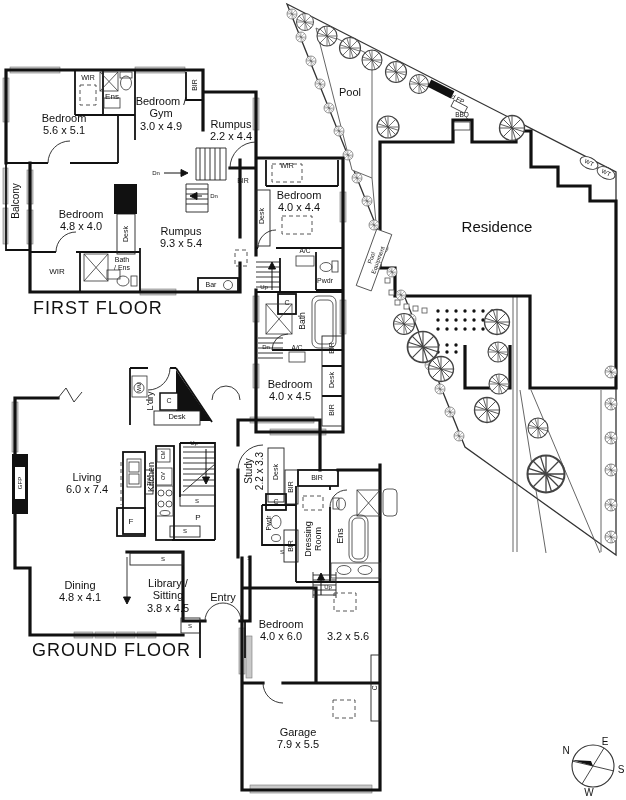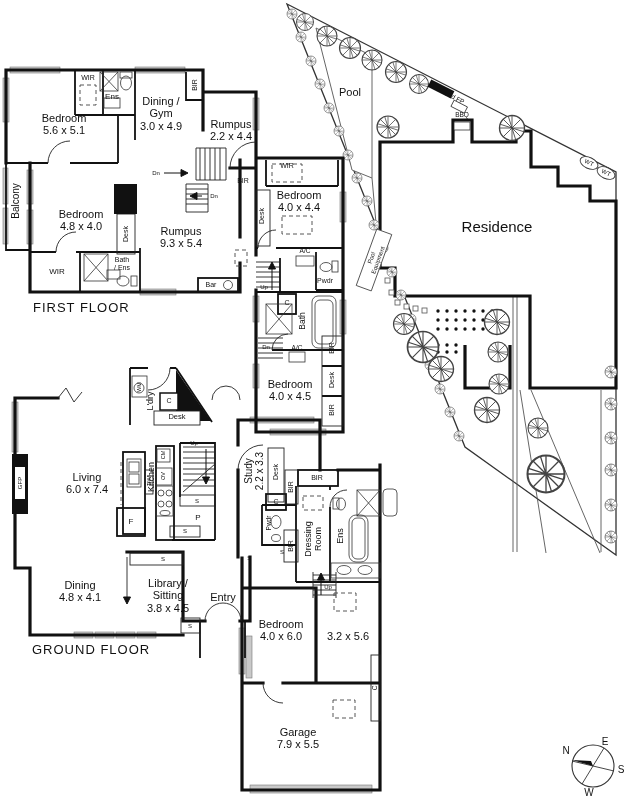--- a/index.html
+++ b/index.html
@@ -8,21 +8,21 @@
   svg{position:absolute;left:0;top:0;}
   .lbl{position:absolute;color:#111;transform:translate(-50%,-50%);
        white-space:nowrap;text-align:center;line-height:1.12;}
   .lbl .ln{display:block;}
   .v{transform:translate(-50%,-50%) rotate(-90deg);}
   .rot{transform:translate(-50%,-50%) rotate(var(--r));}
   .tl{transform:translate(0,-50%);}
   .s5{font-size:5px;}.s55{font-size:5.5px;}.s6{font-size:6px;}.s65{font-size:6.5px;}
   .s7{font-size:7px;}.s75{font-size:7.5px;}.s8{font-size:8px;}.s85{font-size:8.5px;}
   .s9{font-size:9px;}.s10{font-size:10px;}.s11{font-size:11px;}
-  .s125{font-size:13px;letter-spacing:1px;}
+  .s125{font-size:18px;letter-spacing:1px;}
   .s15{font-size:15px;}
 </style>
 </head>
 <body>
 
 <div class="canvas">
 
 <svg width="626" height="800" viewBox="0 0 626 800">
   <defs>
     <g id="tree">
@@ -304,21 +304,21 @@
   </g>
 </svg>
 
 <div class="lbl s11" style="left:64px;top:124px">
   <span class="ln">Bedroom</span>
   <span class="ln">5.6 x 5.1</span>
 </div>
 <div class="lbl s7" style="left:88px;top:78px">WIR</div>
 <div class="lbl s8" style="left:112px;top:97px">Ens</div>
 <div class="lbl s11" style="left:161px;top:113px">
-  <span class="ln">Dining /</span>
+  <span class="ln">Bedroom /</span>
   <span class="ln">Gym</span>
   <span class="ln">3.0 x 4.9</span>
 </div>
 <div class="lbl v s7" style="left:195px;top:85px">BIR</div>
 <div class="lbl s11" style="left:231px;top:130px">
   <span class="ln">Rumpus</span>
   <span class="ln">2.2 x 4.4</span>
 </div>
 <div class="lbl v s10" style="left:16px;top:201px">Balcony</div>
 <div class="lbl s11" style="left:81px;top:220px">

